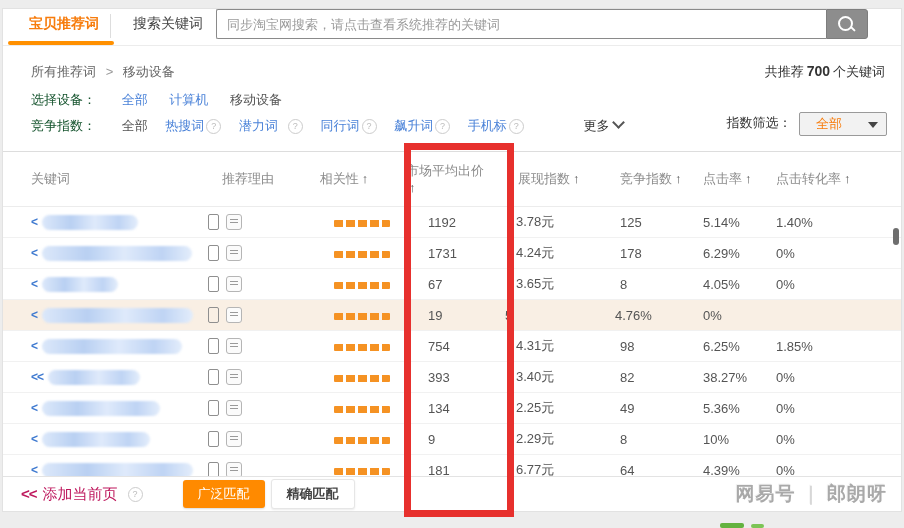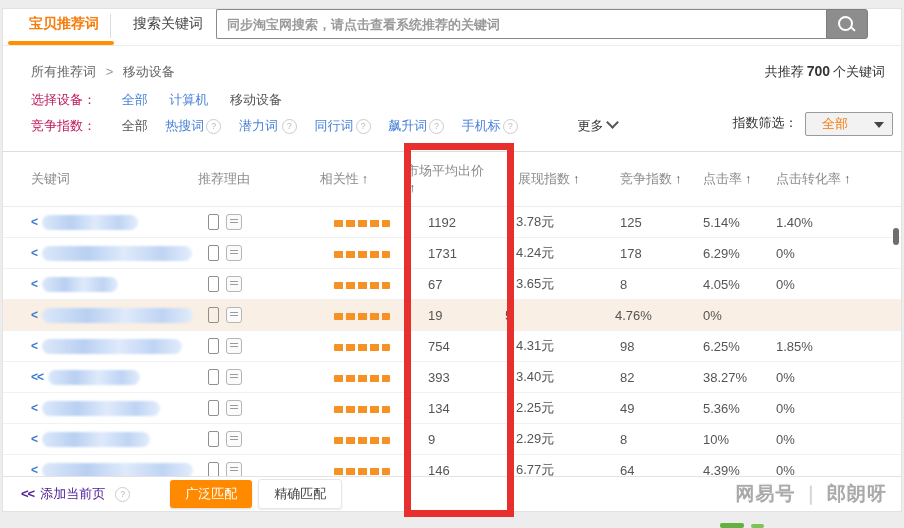--- a/index.html
+++ b/index.html
@@ -21,71 +21,70 @@
   .tab.plain{color:#444;left:130px;}
   .tab-sep{position:absolute;left:107px;top:5px;width:1px;height:24px;background:#ddd;}
   .tab-underline{position:absolute;left:5px;top:32px;width:106px;height:4px;background:#ff9000;border-radius:2px;}
 
   .search-wrap{position:absolute;left:213px;top:0;height:32px;}
   .search-input{
     position:absolute;left:0;top:0;width:610px;height:30px;box-sizing:border-box;
     border:1px solid #8a8a8a;border-right:none;padding:0 10px;font-size:13px;color:#555;
     outline:none;border-radius:2px 0 0 2px;background:#fff;
     font-family:"Liberation Sans","DejaVu Sans",sans-serif;
-    font-weight:bold;
   }
   .search-input::placeholder{color:#9a9a9a;}
   .search-btn{
     position:absolute;left:610px;top:0;width:42px;height:30px;background:#8d8d8d;
     border:1px solid #7d7d7d;border-radius:0 3px 3px 0;cursor:pointer;box-sizing:border-box;
   }
   .mag{position:absolute;left:11px;top:6px;width:11px;height:11px;border:2px solid #fff;border-radius:50%;}
   .mag::after{content:"";position:absolute;left:10px;top:10px;width:6px;height:2px;background:#fff;transform:rotate(45deg);border-radius:1px;}
 
   
   .crumbrow{position:absolute;left:28px;top:54px;font-size:13px;color:#666;}
   .crumb-cur{color:#666;margin-left:6px;}
   .crumb-sep{margin-left:6px;color:#999;}
   .summary{position:absolute;right:16px;top:54px;font-size:13px;color:#333;}
   .summary b{font-size:14px;margin:0 3px;}
 
   .filter-row{position:absolute;left:28px;font-size:13px;color:#666;white-space:nowrap;}
   .row-device{top:82px;}
   .row-reason{top:108px;}
-  .f-label{color:#be185d;margin-right:22px;}
+  .f-label{color:#14532d;margin-right:22px;}
   .f-link{color:#4a82d8;margin-right:18px;cursor:pointer;text-decoration:none;}
   .f-current{color:#555;margin-right:18px;cursor:pointer;}
   .f-all-active{color:#555;margin-right:14px;cursor:pointer;}
   .qmark{
     display:inline-block;width:13px;height:13px;line-height:13px;border:1px solid #ccc;border-radius:50%;
     color:#bbb;font-size:9px;text-align:center;vertical-align:1px;margin:0 14px 0 1px;cursor:pointer;
   }
   .qmark::before{content:"?";}
   .more{color:#333;margin-left:42px;cursor:pointer;}
   .chev-down{display:inline-block;width:7px;height:7px;border-right:2px solid #555;border-bottom:2px solid #555;transform:rotate(45deg);vertical-align:3px;margin-left:5px;}
 
-  .index-filter{position:absolute;right:8px;top:103px;font-size:13px;color:#333;}
+  .index-filter{position:absolute;right:14px;top:103px;font-size:13px;color:#333;}
   .dropdown{
     display:inline-block;width:88px;height:24px;line-height:22px;box-sizing:border-box;border:1px solid #9a9a9a;
     background:#f2f2f2;border-radius:2px;margin-left:4px;vertical-align:middle;position:relative;cursor:pointer;
   }
   .dropdown .dd-val{color:#f77c0c;margin-left:16px;font-size:13px;}
   .dd-caret{position:absolute;right:8px;top:9px;width:0;height:0;border-left:5px solid transparent;border-right:5px solid transparent;border-top:6px solid #444;}
 
   
   .table{position:absolute;left:0;right:0;top:142px;border-top:1px solid #ddd;}
   .tr,.thead{
     display:grid;
     grid-template-columns:20px 170px 105px 100px 90px 115px 88px 73px 110px;
     align-items:center;
   }
   .thead{height:54px;border-bottom:1px solid #ececec;font-size:13px;color:#8c8c8c;}
   .th{padding-left:0;}
   .th-kw{padding-left:8px;}
-  .th-reason{padding-left:5px;}
+  .th-reason{padding-left:5px;text-align:center;}
   .th-rel{text-align:center;padding-right:8px;}
   .th-imp{padding-left:30px;}
   .th-price{padding-left:8px;max-width:85px;line-height:17px;}
   .th-comp{padding-left:17px;}
   .th-ctr{padding-left:12px;}
   .th-cvr{padding-left:12px;}
   .sort-arrow{display:inline-block;color:#555;font-weight:bold;margin-left:3px;}
   .sort-arrow::before{content:"\2191";}
 
   .tr{height:30px;border-bottom:1px solid #f1f1f1;font-size:13px;color:#555;background:#fff;cursor:pointer;}
@@ -113,26 +112,26 @@
   .td-price{padding-left:28px;}
   .td-comp{padding-left:17px;}
   .td-ctr{padding-left:12px;}
   .td-cvr{padding-left:12px;}
 
   
   .footbar{
     position:absolute;left:0;right:0;bottom:0;height:34px;background:#fff;border-top:1px solid #e3e3e3;
     display:flex;align-items:center;z-index:5;
   }
-  .add-page{color:#4c1d95;font-size:13px;margin-left:18px;cursor:pointer;}
+  .add-page{color:#be185d;font-size:15px;margin-left:18px;cursor:pointer;}
   .add-prefix{font-weight:bold;letter-spacing:-1px;margin-right:6px;}
   .foot-q{margin-left:10px;}
   .btn{font-size:13px;height:26px;line-height:26px;padding:1px 15px;border-radius:3px;cursor:pointer;display:inline-block;}
   .btn-broad{background:#ff8a00;color:#fff;margin-left:26px;box-shadow:0 1px 2px rgba(0,0,0,.15);}
-  .btn-exact{background:#fff;color:#444;border:1px solid #e6e6e6;margin-left:6px;box-shadow:0 1px 2px rgba(0,0,0,.08);}
+  .btn-exact{background:#fff;color:#444;border:1px solid #e6e6e6;margin-left:6px;box-shadow:0 1px 2px rgba(0,0,0,.08);font-weight:bold;}
 
   
   .red-box{
     position:absolute;left:401px;top:134px;width:110px;height:374px;box-sizing:border-box;
     border:7px solid #e7302d;z-index:10;pointer-events:none;
   }
   .scroll-thumb{position:absolute;right:2px;top:219px;width:6px;height:17px;background:#6e6e6e;border-radius:3px;z-index:6;cursor:pointer;}
   .watermark{
     position:absolute;right:14px;bottom:4px;z-index:6;font-size:19px;font-weight:bold;color:#a9a9a9;
     text-shadow:1px 1px 0 #fff,-1px -1px 0 #f3f3f3;letter-spacing:1px;white-space:nowrap;
@@ -173,21 +172,21 @@
     <span class="f-label">选择设备：</span>
     <a class="f-link">全部</a>
     <a class="f-link">计算机</a>
     <span class="f-current">移动设备</span>
   </div>
 
   <div class="filter-row row-reason">
     <span class="f-label">竞争指数：</span>
     <span class="f-all-active">全部</span>
     <a class="f-link" style="margin-right:1px;">热搜词</a><span class="qmark"></span>
-    <a class="f-link" style="margin-right:3px;">潜力词</a><span class="qmark"></span>
+    <a class="f-link" style="margin-right:9px;">潜力词</a><span class="qmark"></span>
     <a class="f-link" style="margin-right:1px;">同行词</a><span class="qmark"></span>
     <a class="f-link" style="margin-right:1px;">飙升词</a><span class="qmark"></span>
     <a class="f-link" style="margin-right:1px;">手机标</a><span class="qmark"></span>
     <span class="more"><span>更多</span><span class="chev-down"></span></span>
   </div>
 
   <div class="index-filter">
     <span>指数筛选：</span>
     <span class="dropdown">
       <span class="dd-val">全部</span>
@@ -347,21 +346,21 @@
           <div></div>
           <div class="td td-kw">
             <span class="mk">&lt;</span>
             <span class="pill" style="width:160px"></span>
           </div>
           <div class="td td-reason">
             <span class="ic-phone"></span>
             <span class="ic-badge"></span>
           </div>
           <div class="td td-rel"><span class="dashes"></span></div>
-          <div class="td td-imp">146</div>
+          <div class="td td-imp">181</div>
           <div class="td td-price">6.77元</div>
           <div class="td td-comp">64</div>
           <div class="td td-ctr">4.39%</div>
           <div class="td td-cvr">0%</div>
         </div>
       </div>
   </div>
 
   <div class="footbar">
     <span class="add-page"><span class="add-prefix">&lt;&lt;</span><span>添加当前页</span></span>

